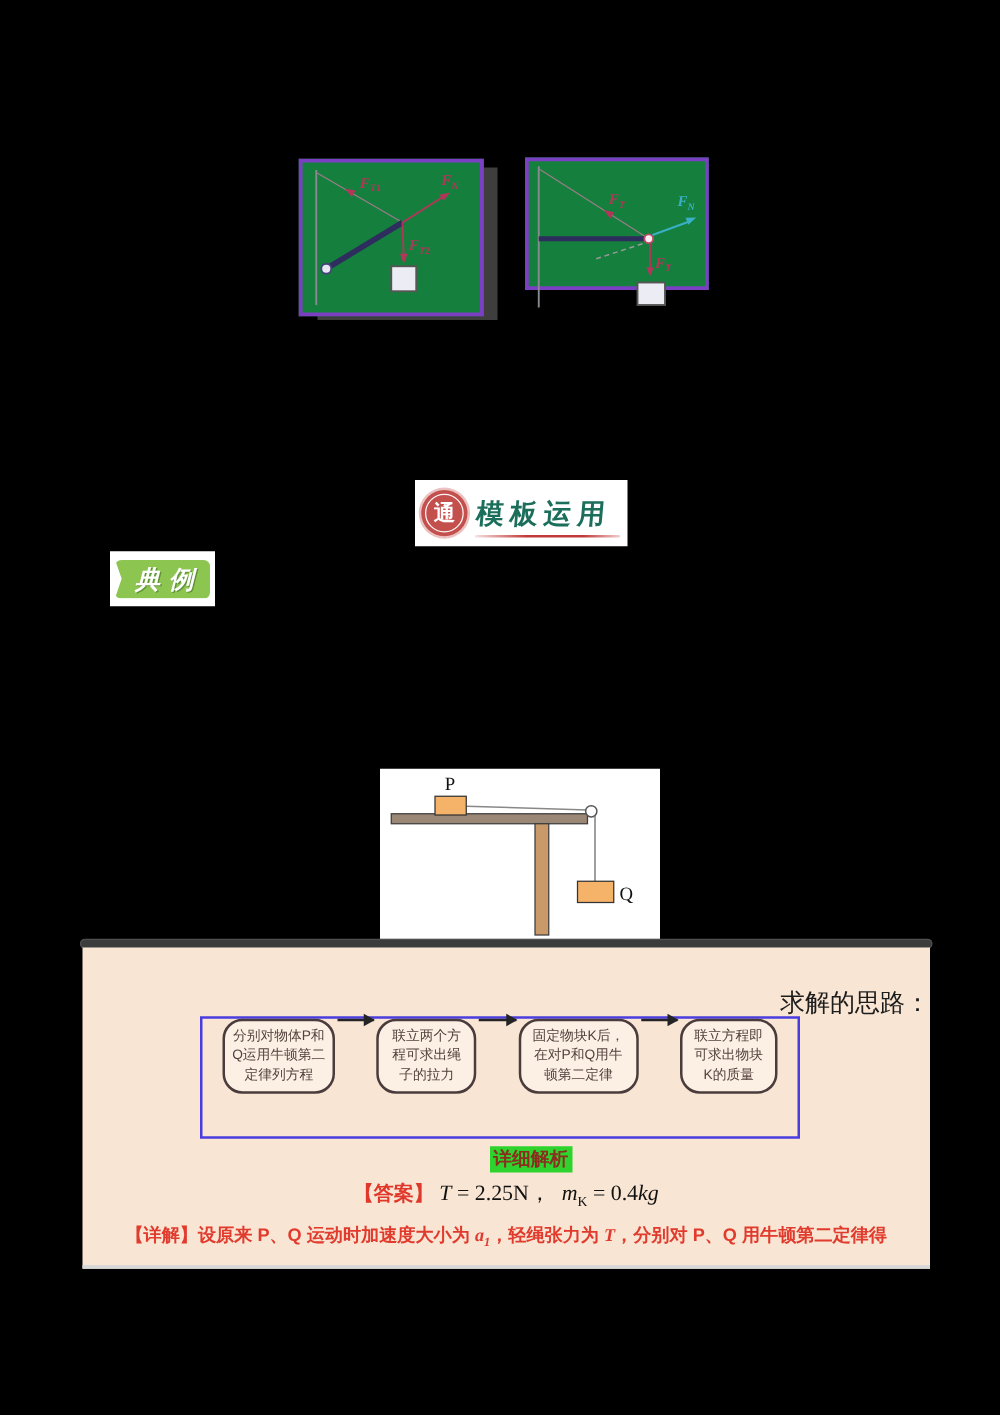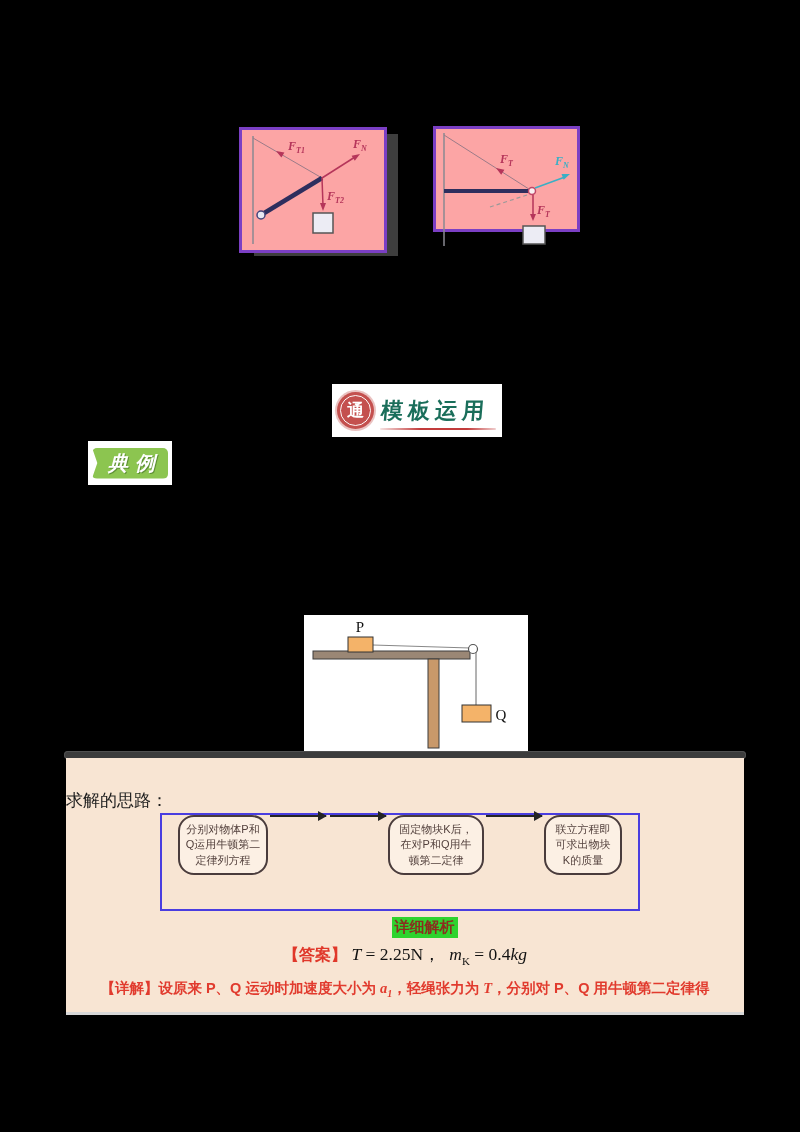--- a/index.html
+++ b/index.html
@@ -1,22 +1,22 @@
 <!DOCTYPE html>
 <html><head>
 <meta charset="utf-8">
 <style>
   html,body{margin:0;padding:0;background:#000;}
   .page{position:relative;width:800px;height:1132px;background:#000;overflow:hidden;
         font-family:"Liberation Sans",sans-serif;}
 
   
-  .figbox{position:absolute;background:#fca5a5;border:3px solid #7b3fc4;box-sizing:border-box;}
+  .figbox{position:absolute;background:#15803d;border:3px solid #7b3fc4;box-sizing:border-box;}
   #fig-left{left:239px;top:127px;width:148px;height:126px;box-shadow:13px 5px 0 -2px #3e3e3e;}
-  #fig-right{left:433px;top:126px;width:147px;height:106px;}
+  #fig-right{left:420px;top:126px;width:147px;height:106px;}
   .flbl{font-family:"Liberation Serif",serif;font-style:italic;font-weight:bold;}
 
   
   .logo-band{position:absolute;left:332px;top:384px;width:170px;height:53px;background:#fff;
              display:flex;align-items:center;padding-left:5px;box-sizing:border-box;}
   .seal{width:37px;height:37px;border-radius:50%;background:#c4504e;color:#fff;display:flex;
         align-items:center;justify-content:center;font-size:17px;font-weight:bold;position:relative;
         flex:0 0 auto;box-shadow:0 0 0 2px rgba(196,80,78,.35);}
   .seal::before{content:"";position:absolute;inset:3px;border:1.5px solid rgba(255,255,255,.95);border-radius:50%;}
   .logo-title{color:#1a6e5a;font-weight:bold;font-size:22px;letter-spacing:5px;margin-left:7px;
@@ -39,21 +39,21 @@
   
   .divider{position:absolute;left:64px;top:751px;width:682px;height:8px;background:#3c3c3c;
            border-radius:4px;box-shadow:inset 0 0 0 1px #505050;}
 
   
   .panel{position:absolute;left:66px;top:758px;width:678px;height:254px;background:#f8e5d3;
          border-bottom:3px solid #d8d8d8;}
   .sec-title{position:absolute;left:0;right:0;text-align:center;}
   #t1{top:4px;} #t2{top:159px;padding-left:39px;}
   .hl{display:inline-block;background:#2ed32e;color:#8a2e1e;font-weight:bold;font-size:15px;padding:1px 3px;}
-  .intro{position:absolute;top:31px;left:0;right:0;text-align:left;color:#1c1c1c;font-size:17px;}
+  .intro{position:absolute;top:31px;left:0;right:0;text-align:right;color:#1c1c1c;font-size:20px;}
 
   .flow{position:absolute;left:94px;top:55px;width:480px;height:98px;border:2px solid #4a3de0;
         box-sizing:border-box;display:flex;align-items:flex-start;padding:0 16px;}
   .fstep{border:2px solid #4a3c3c;border-radius:16px;background:#fcf0e4;color:#53413d;font-size:11px;
          line-height:1.4;text-align:center;padding:5px 2px;box-sizing:border-box;flex:0 0 auto;}
   .w1{width:90px;} .w2{width:80px;} .w3{width:96px;} .w4{width:78px;}
   .farrow{flex:1 1 auto;height:2px;background:#242424;position:relative;margin:0 2px;}
   .farrow::after{content:"";position:absolute;right:-1px;top:-4.5px;width:0;height:0;
                  border-left:9px solid #242424;border-top:5px solid transparent;border-bottom:5px solid transparent;}
 
@@ -142,20 +142,25 @@
 
     <div class="intro">求解的思路：</div>
 
     <div class="flow">
       <div class="fstep w1">
         <div>分别对物体P和</div>
         <div>Q运用牛顿第二</div>
         <div>定律列方程</div>
       </div>
       <div class="farrow"></div>
+      <div class="fstep w2">
+        <div>联立两个方</div>
+        <div>程可求出绳</div>
+        <div>子的拉力</div>
+      </div>
       <div class="farrow"></div>
       <div class="fstep w3">
         <div>固定物块K后，</div>
         <div>在对P和Q用牛</div>
         <div>顿第二定律</div>
       </div>
       <div class="farrow"></div>
       <div class="fstep w4">
         <div>联立方程即</div>
         <div>可求出物块</div>

